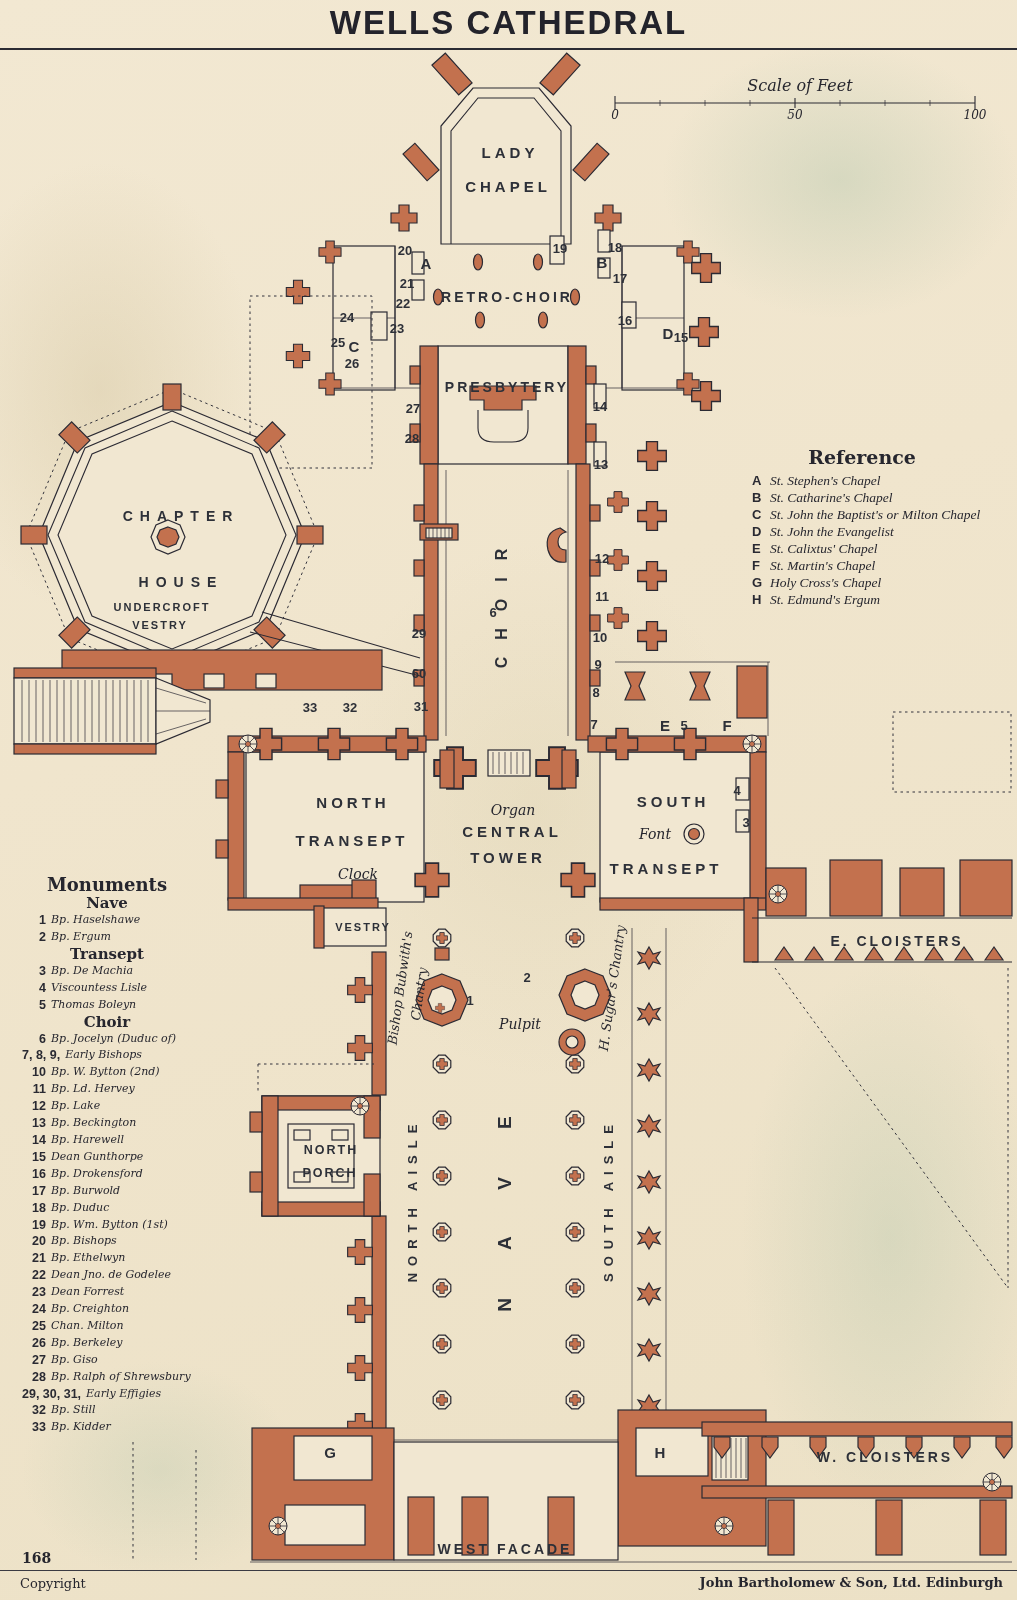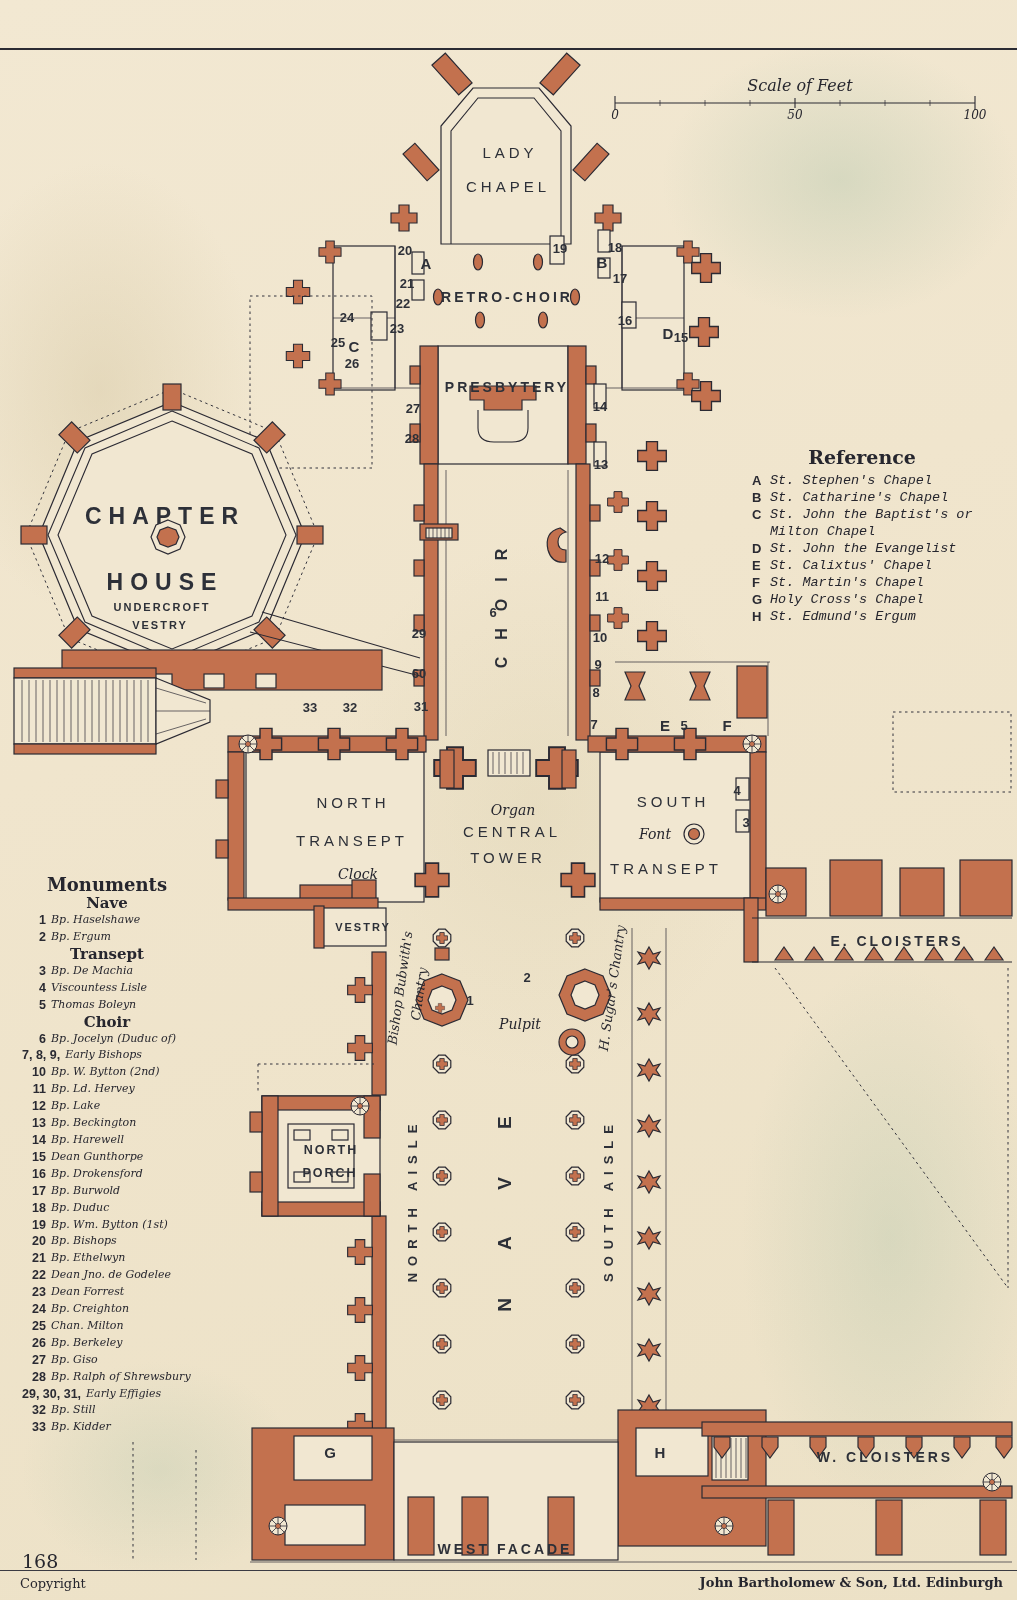--- a/index.html
+++ b/index.html
@@ -6,22 +6,22 @@
   .page{position:relative;width:1017px;height:1600px;margin:0 auto;overflow:hidden;
         background:linear-gradient(160deg,#f2e8d2 0%,#f0e5cd 40%,#ece1c6 100%);
         font-family:"Liberation Sans",sans-serif;color:#2a2a32;}
   .stain{position:absolute;pointer-events:none;}
   
   .title{position:absolute;left:0;right:0;top:4px;text-align:center;
          font-size:33px;font-weight:bold;letter-spacing:2px;color:#23232b;}
   .title-rule{position:absolute;left:0;top:48px;width:1017px;height:2px;background:#2b2b33;}
   
   .pl{position:absolute;transform:translate(-50%,-50%);white-space:nowrap;color:#2d3038;}
-  .room{font-size:15px;font-weight:normal;letter-spacing:4px;}
-  .room-lg{font-size:23px;font-weight:bold;letter-spacing:7px;}
+  .room{font-size:15px;font-weight:bold;letter-spacing:4px;}
+  .room-lg{font-size:14px;font-weight:bold;letter-spacing:7px;margin-left:16px;}
   .room-md{font-size:14px;font-weight:bold;letter-spacing:3px;}
   .room-sm{font-size:11px;font-weight:bold;letter-spacing:2px;}
   .room-sm2{font-size:12.5px;font-weight:bold;letter-spacing:2px;}
   .script{font-family:"DejaVu Serif",serif;font-style:italic;font-size:14px;color:#26262e;}
   .script-rot{font-family:"DejaVu Serif",serif;font-style:italic;font-size:13px;color:#26262e;
               transform:translate(-50%,-50%) rotate(-82deg);}
   .vert{font-size:13px;font-weight:bold;letter-spacing:7px;transform:translate(-50%,-50%) rotate(-90deg);}
   .vert-lg{font-size:16px;font-weight:bold;letter-spacing:17px;transform:translate(-50%,-50%) rotate(-90deg);}
   .vert-xl{font-size:19px;font-weight:bold;letter-spacing:48px;transform:translate(-50%,-50%) rotate(-90deg);}
   .letter{font-size:15px;font-weight:bold;}
@@ -30,34 +30,34 @@
   .scale-label{position:absolute;left:690px;top:76px;width:220px;text-align:center;
                font-family:"DejaVu Serif",serif;font-style:italic;font-size:16px;color:#26262e;}
   .scale-tick-label{position:absolute;transform:translate(-50%,0);
                font-family:"DejaVu Serif",serif;font-style:italic;font-size:12px;color:#26262e;}
   
   .reference{position:absolute;left:752px;top:446px;width:260px;}
   .ref-title{width:220px;text-align:center;font-family:"DejaVu Serif",serif;
              font-size:19px;font-weight:bold;color:#26262e;margin-bottom:4px;}
   .ref-row{display:flex;line-height:17px;}
   .ref-key{flex:0 0 18px;font-weight:bold;font-size:13px;}
-  .ref-name{font-family:Liberation Mono, monospace;font-style:italic;font-size:13.5px;color:#26262e;}
+  .ref-name{font-family:Liberation Serif, serif;font-style:italic;font-size:13.5px;color:#26262e;}
   
   .monuments{position:absolute;left:22px;top:874px;width:250px;}
   .mon-title{width:170px;text-align:center;font-family:"DejaVu Serif",serif;
              font-size:18px;font-weight:bold;color:#26262e;}
   .mon-heading{width:170px;text-align:center;font-family:"DejaVu Serif",serif;
                font-size:15px;font-weight:bold;color:#26262e;line-height:17px;}
   .mon-row{display:flex;line-height:16.9px;white-space:nowrap;}
   .mon-num{flex:0 0 auto;min-width:24px;text-align:right;font-weight:bold;font-size:12.5px;margin-right:5px;}
   .mon-name{font-family:"DejaVu Serif",serif;font-style:italic;font-size:11px;color:#26262e;}
   
   .footer-rule{position:absolute;left:0;top:1570px;width:1017px;height:1px;background:#3a3a42;}
   .plate-number{position:absolute;left:22px;top:1550px;font-family:"DejaVu Serif",serif;
-                font-size:19px;font-weight:normal;color:#26262e;}
+                font-size:14px;font-weight:bold;color:#26262e;}
   .copyright{position:absolute;left:20px;top:1576px;font-family:"DejaVu Serif",serif;
              font-size:13px;color:#26262e;}
   .publisher{position:absolute;right:14px;top:1575px;font-family:"DejaVu Serif",serif;
              font-size:13px;font-weight:bold;color:#26262e;}
   
   svg.plan{position:absolute;left:0;top:0;}
   .w{fill:#c3714e;stroke:#2b2a33;stroke-width:1.2;}
   .p{fill:#f1e7d1;stroke:#2b2a33;stroke-width:1.2;}
   .ln{stroke:#2b2a33;stroke-width:1.1;fill:none;}
   .thin{stroke:#2b2a33;stroke-width:0.7;fill:none;}
@@ -396,20 +396,21 @@
       <use href="#diam" class="w" transform="translate(818,1448)"></use>
       <use href="#diam" class="w" transform="translate(866,1448)"></use>
       <use href="#diam" class="w" transform="translate(914,1448)"></use>
       <use href="#diam" class="w" transform="translate(962,1448)"></use>
       <use href="#diam" class="w" transform="translate(1004,1448)"></use>
       <rect class="w" x="702" y="1486" width="310" height="12"></rect>
       <use href="#wheel" transform="translate(992,1482)"></use>
     </g>
   </svg>
 
+  <div class="title">WELLS CATHEDRAL</div>
   <div class="title-rule"></div>
 
   <div class="scale-label">Scale of Feet</div>
   <div id="scale-ticks">
       <span class="scale-tick-label" style="left: 615px; top: 108px; position: absolute;">0</span>
       <span class="scale-tick-label" style="left: 795px; top: 108px; position: absolute;">50</span>
       <span class="scale-tick-label" style="left: 975px; top: 108px; position: absolute;">100</span>
     </div>
 
   <div class="reference">

